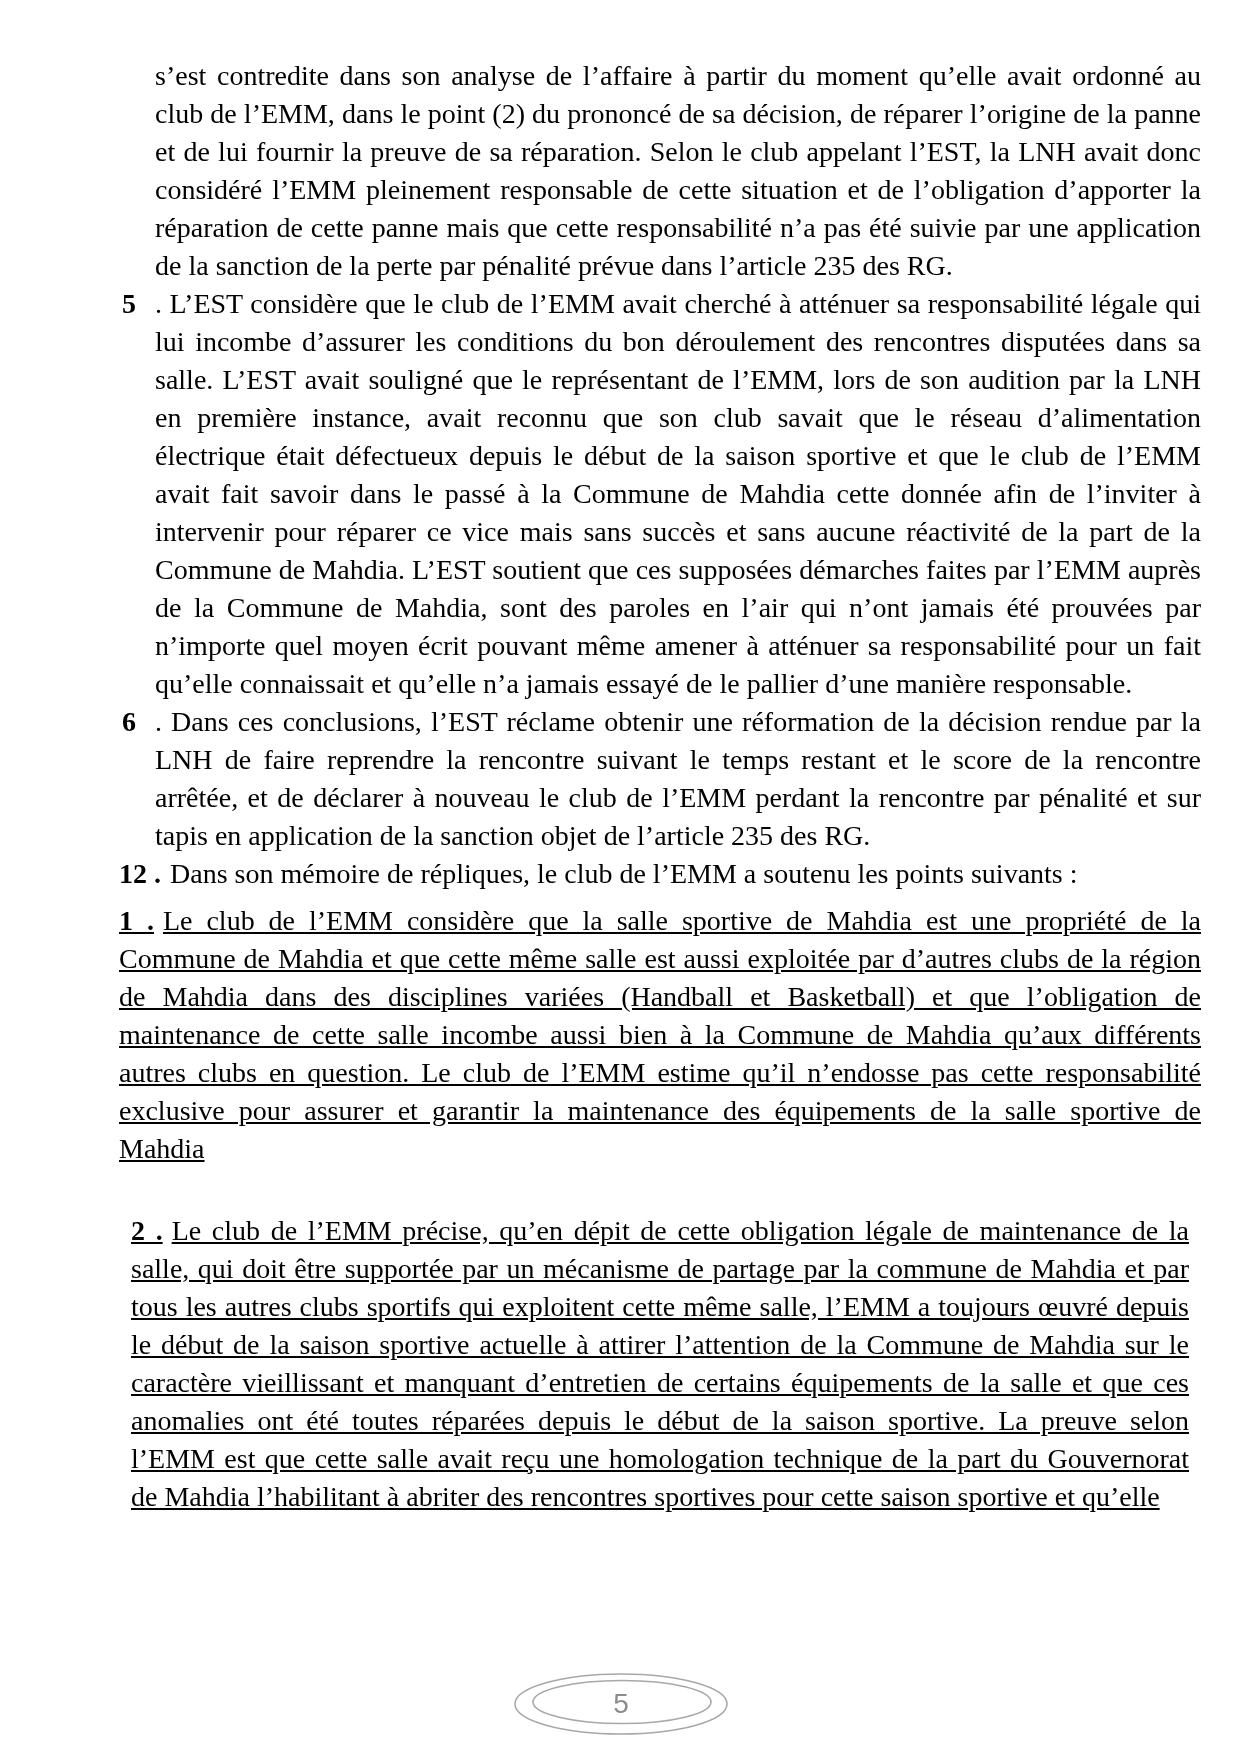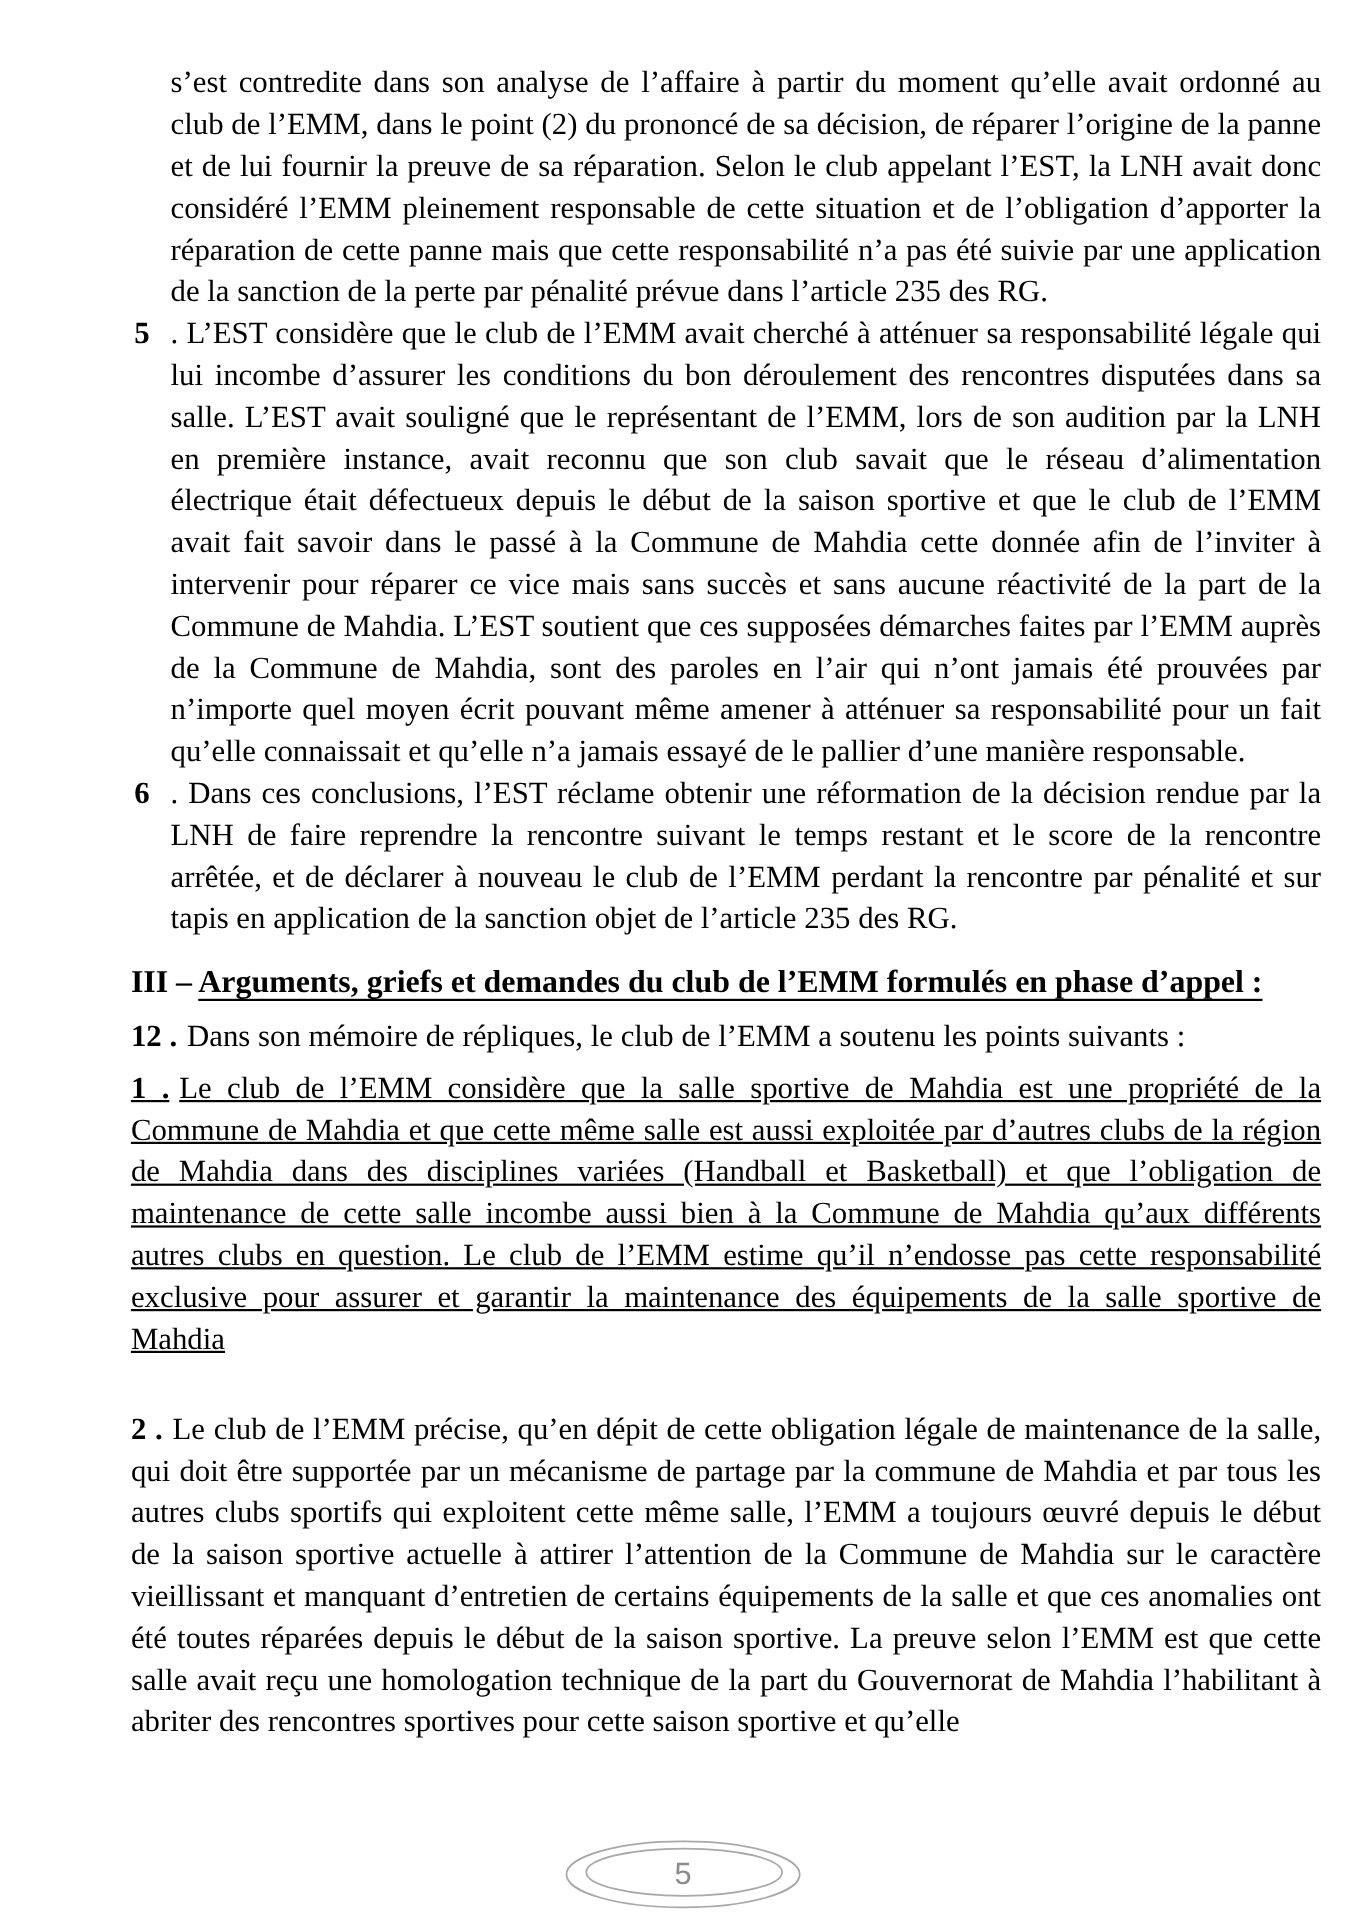--- a/index.html
+++ b/index.html
@@ -41,21 +41,21 @@
     line-height: 49px;
     font-weight: bold;
     text-align: justify;
     margin: 14px 0 6px 0;
   }
   .heading .u { text-decoration: underline; text-underline-offset: 6px; }
   .para { margin: 0; }
   .para .marker { font-weight: bold; margin-right: 9px; white-space: pre; }
   .para-intro { margin: 0 0 9px 0; }
   .para-1 { margin: 0 0 44px 0; text-decoration: underline; }
-  .para-2 { margin: 0; }
+  .para-2 { margin: 12px; text-decoration: underline; }
   .footer {
     position: absolute;
     left: 0; top: 1663px;
     width: 1241px; height: 85px;
   }
   .footer svg { position: absolute; left: 0; top: 0; }
   .pagenum {
     position: absolute;
     left: 561px; top: 24px;
     width: 120px;
@@ -76,21 +76,20 @@
   <div class="bodytext list-item">
     <span class="num">5</span>
     <span>. L’EST considère que le club de l’EMM avait cherché à atténuer sa responsabilité légale qui lui incombe d’assurer les conditions du bon déroulement des rencontres disputées dans sa salle. L’EST avait souligné que le représentant de l’EMM, lors de son audition par la LNH en première instance, avait reconnu que son club savait que le réseau d’alimentation électrique était défectueux depuis le début de la saison sportive et que le club de l’EMM avait fait savoir dans le passé à la Commune de Mahdia cette donnée afin de l’inviter à intervenir pour réparer ce vice mais sans succès et sans aucune réactivité de la part de la Commune de Mahdia. L’EST soutient que ces supposées démarches faites par l’EMM auprès de la Commune de Mahdia, sont des paroles en l’air qui n’ont jamais été prouvées par n’importe quel moyen écrit pouvant même amener à atténuer sa responsabilité pour un fait qu’elle connaissait et qu’elle n’a jamais essayé de le pallier d’une manière responsable.</span>
   </div>
 
   <div class="bodytext list-item">
     <span class="num">6</span>
     <span>. Dans ces conclusions, l’EST réclame obtenir une réformation de la décision rendue par la LNH de faire reprendre la rencontre suivant le temps restant et le score de la rencontre arrêtée, et de déclarer à nouveau le club de l’EMM perdant la rencontre par pénalité et sur tapis en application de la sanction objet de l’article 235 des RG.</span>
   </div>
 
-  <h2 class="heading"><span class="prefix">III – </span><span class="u">Arguments, griefs et demandes du club de l’EMM formulés en phase d’appel :</span></h2>
 
   <p class="bodytext para para-intro"><span class="marker">12 .</span><span>Dans son mémoire de répliques, le club de l’EMM a soutenu les points suivants :</span></p>
 
   <p class="bodytext para para-1"><span class="marker">1 .</span><span>Le club de l’EMM considère que la salle sportive de Mahdia est une propriété de la Commune de Mahdia et que cette même salle est aussi exploitée par d’autres clubs de la région de Mahdia dans des disciplines variées (Handball et Basketball) et que l’obligation de maintenance de cette salle incombe aussi bien à la Commune de Mahdia qu’aux différents autres clubs en question. Le club de l’EMM estime qu’il n’endosse pas cette responsabilité exclusive pour assurer et garantir la maintenance des équipements de la salle sportive de Mahdia</span></p>
 
   <p class="bodytext para para-2"><span class="marker">2 .</span><span>Le club de l’EMM précise, qu’en dépit de cette obligation légale de maintenance de la salle, qui doit être supportée par un mécanisme de partage par la commune de Mahdia et par tous les autres clubs sportifs qui exploitent cette même salle, l’EMM a toujours œuvré depuis le début de la saison sportive actuelle à attirer l’attention de la Commune de Mahdia sur le caractère vieillissant et manquant d’entretien de certains équipements de la salle et que ces anomalies ont été toutes réparées depuis le début de la saison sportive. La preuve selon l’EMM est que cette salle avait reçu une homologation technique de la part du Gouvernorat de Mahdia l’habilitant à abriter des rencontres sportives pour cette saison sportive et qu’elle</span></p>
 
   <div class="footer">
     <svg width="1241" height="85" viewBox="0 0 1241 85">
       <ellipse cx="621" cy="41" rx="106" ry="30" fill="none" stroke="#a8a8a8" stroke-width="1.6"></ellipse>

